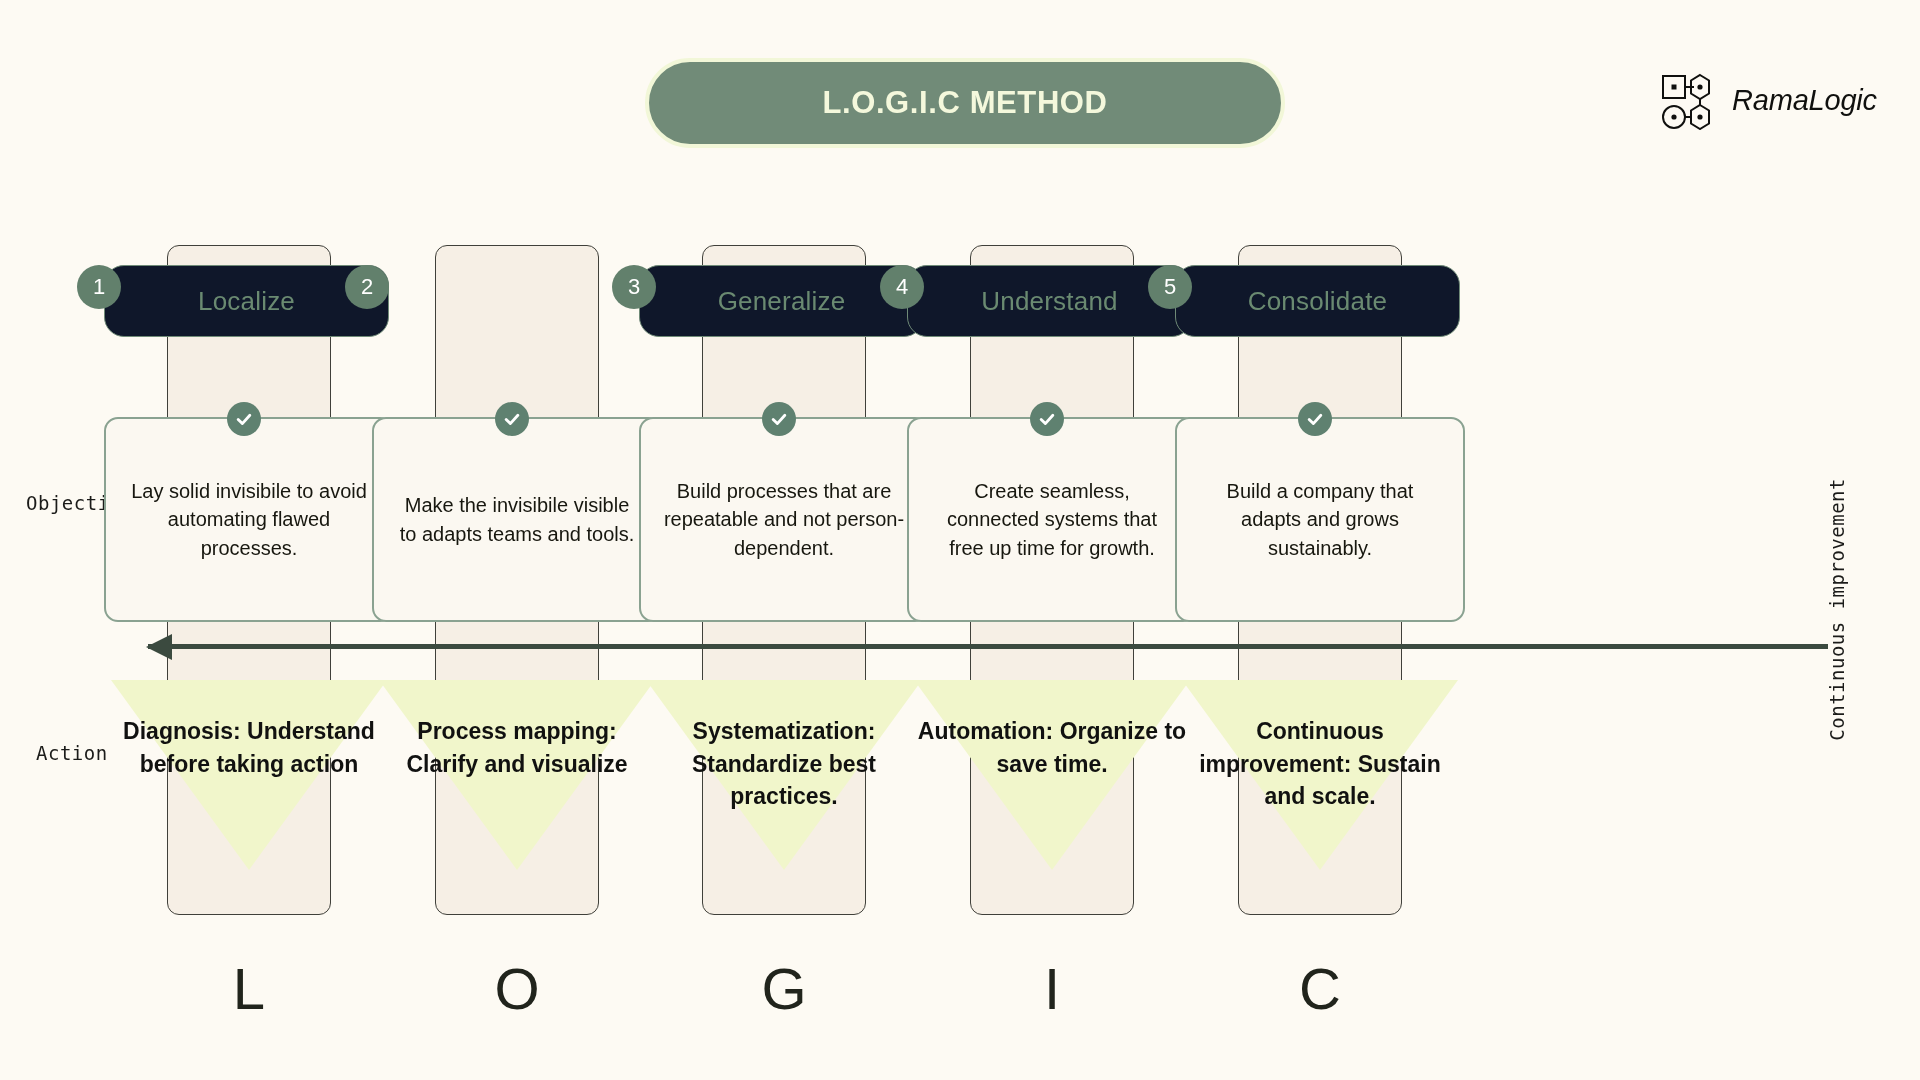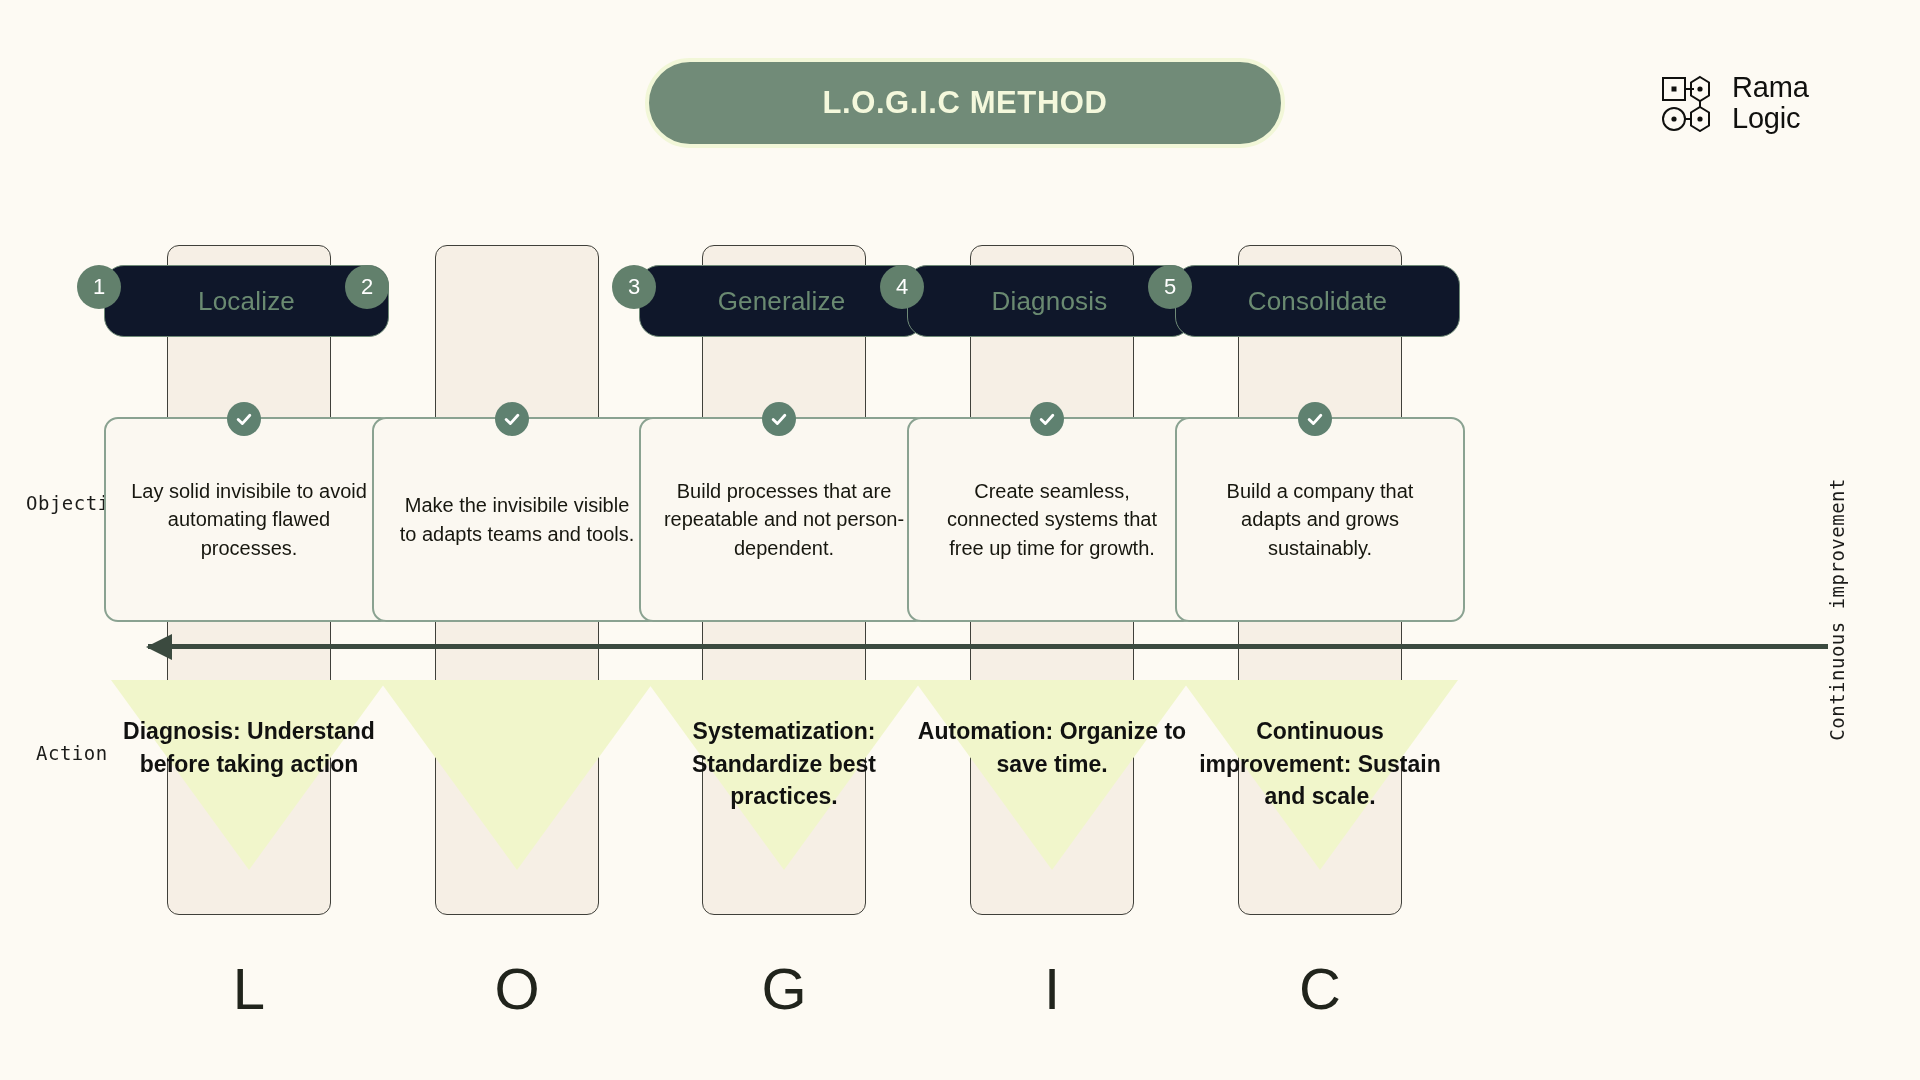--- a/index.html
+++ b/index.html
@@ -23,21 +23,21 @@
   }
   .title-banner span {
     color: #f4f8dc;
     font-size: 31px;
     font-weight: bold;
     letter-spacing: 0.6px;
   }
 
   .logo { position: absolute; left: 1660px; top: 72px; display: flex; align-items: center; gap: 12px; }
   .logo-mark { width: 60px; height: 58px; }
-  .logo-text { display: flex; flex-direction: column; line-height: 1.08; }
+  .logo-text { display: flex; flex-direction: row; line-height: 1.08; font-style: italic; }
   .logo-text span { font-size: 29px; color: #10100e; letter-spacing: -0.2px; }
 
   
   .row-label {
     position: absolute;
     font-family: "DejaVu Sans Mono", "Liberation Mono", monospace;
     font-size: 19px;
     color: #1b1b19;
     letter-spacing: 0.5px;
   }
@@ -232,20 +232,21 @@
         </div>
         <div class="obj-card">
           <p>Make the invisibile visible to adapts teams and tools.</p>
         </div>
         <div class="check">
           <svg viewBox="0 0 24 24">
             <path d="M5 12.5 L10 17.5 L19 7.5" fill="none" stroke="#ffffff" stroke-width="3.4" stroke-linecap="round" stroke-linejoin="round"></path>
           </svg>
         </div>
         <div class="tri"></div>
+        <div class="act-text">Process mapping: Clarify and visualize</div>
         <div class="letter">O</div>
       </div>
       <div class="col" style="left: 639px;">
         <div class="col-bg"></div>
         <div class="pill">
           <span>Generalize</span>
         </div>
         <div class="badge">
           <span>3</span>
         </div>
@@ -257,21 +258,21 @@
             <path d="M5 12.5 L10 17.5 L19 7.5" fill="none" stroke="#ffffff" stroke-width="3.4" stroke-linecap="round" stroke-linejoin="round"></path>
           </svg>
         </div>
         <div class="tri"></div>
         <div class="act-text">Systematization: Standardize best practices.</div>
         <div class="letter">G</div>
       </div>
       <div class="col" style="left: 907px;">
         <div class="col-bg"></div>
         <div class="pill">
-          <span>Diagnosis</span>
+          <span>Understand</span>
         </div>
         <div class="badge">
           <span>4</span>
         </div>
         <div class="obj-card">
           <p>Create seamless, connected systems that free up time for growth.</p>
         </div>
         <div class="check">
           <svg viewBox="0 0 24 24">
             <path d="M5 12.5 L10 17.5 L19 7.5" fill="none" stroke="#ffffff" stroke-width="3.4" stroke-linecap="round" stroke-linejoin="round"></path>

